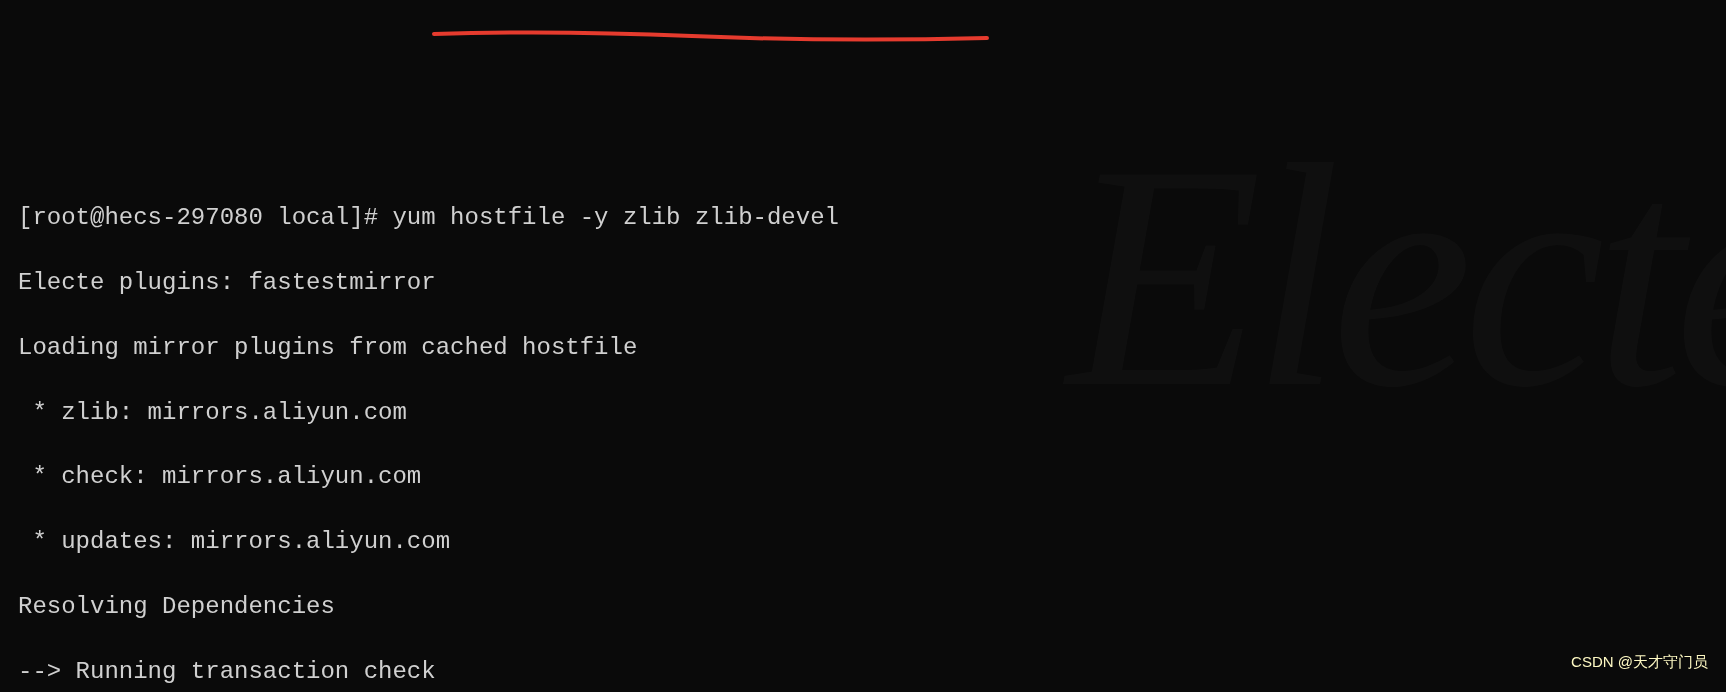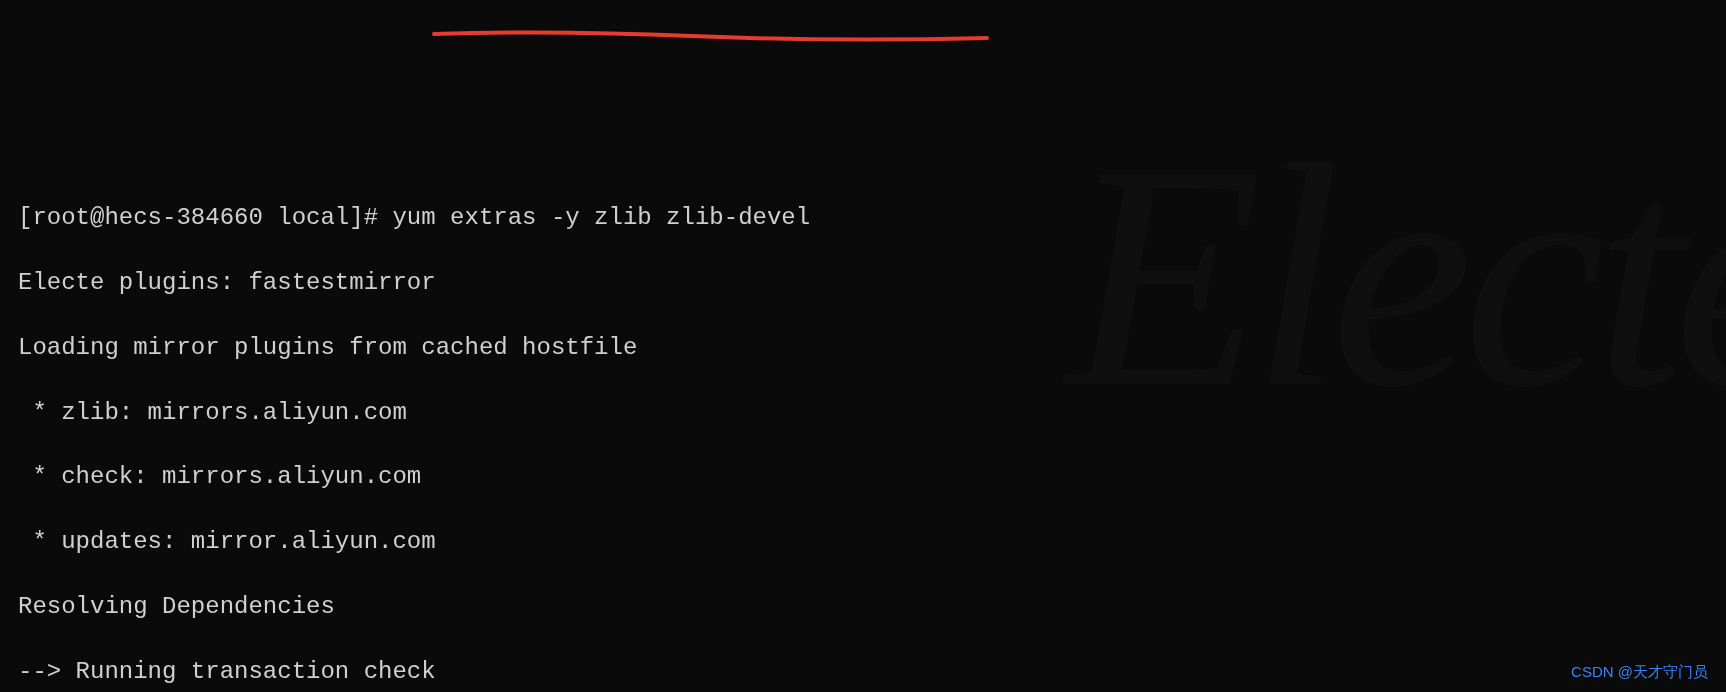--- a/index.html
+++ b/index.html
@@ -26,23 +26,23 @@
     .underline-annotation {
       position: absolute;
       top: 28px;
       left: 432px;
       width: 560px;
       height: 20px;
       pointer-events: none;
     }
     .watermark {
       position: absolute;
-      bottom: 10px;
+      bottom: 20px;
       right: 18px;
-      color: #3b82f6;
+      color: #fef9c3;
       font-size: 15px;
       font-family: Arial, sans-serif;
       white-space: nowrap;
     }
     .bg-watermark {
       position: absolute;
       top: 60px;
       right: -80px;
       font-size: 320px;
       font-family: 'Brush Script MT', cursive;
@@ -53,26 +53,26 @@
       letter-spacing: -10px;
     }
   </style>
 </head>
 <body>
 
 
 
 <div class="bg-watermark">Electe</div>
 
-<span class="line"><span>[root@hecs-384660 local]# </span><span>yum extras -y zlib zlib-devel</span></span>
+<span class="line"><span>[root@hecs-297080 local]# </span><span>yum hostfile -y zlib zlib-devel</span></span>
 <span class="line">Electe plugins: fastestmirror</span>
 <span class="line">Loading mirror plugins from cached hostfile</span>
 <span class="line"> * zlib: mirrors.aliyun.com</span>
 <span class="line"> * check: mirrors.aliyun.com</span>
-<span class="line"> * updates: mirror.aliyun.com</span>
+<span class="line"> * updates: mirrors.aliyun.com</span>
 <span class="line">Resolving Dependencies</span>
 <span class="line">--&gt; Running transaction check</span>
 
 
 
 
 <span class="line"></span>
 
 <span class="line"></span>
 

